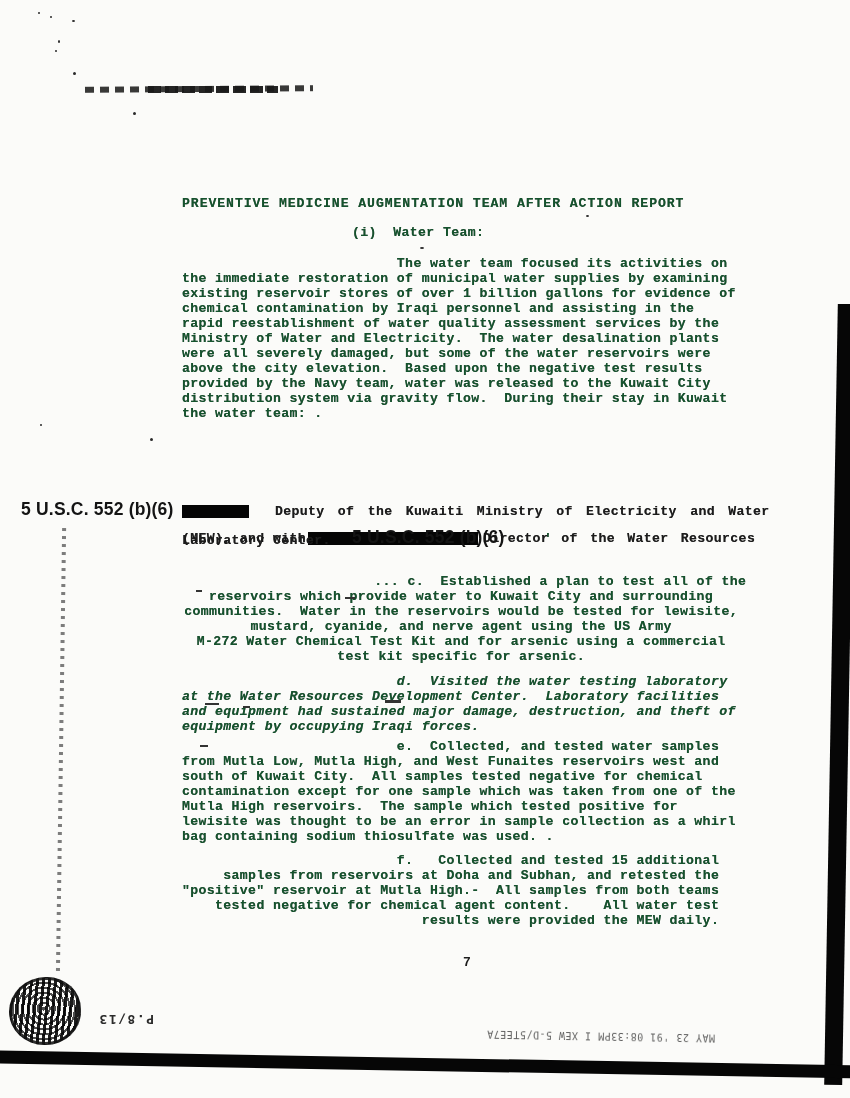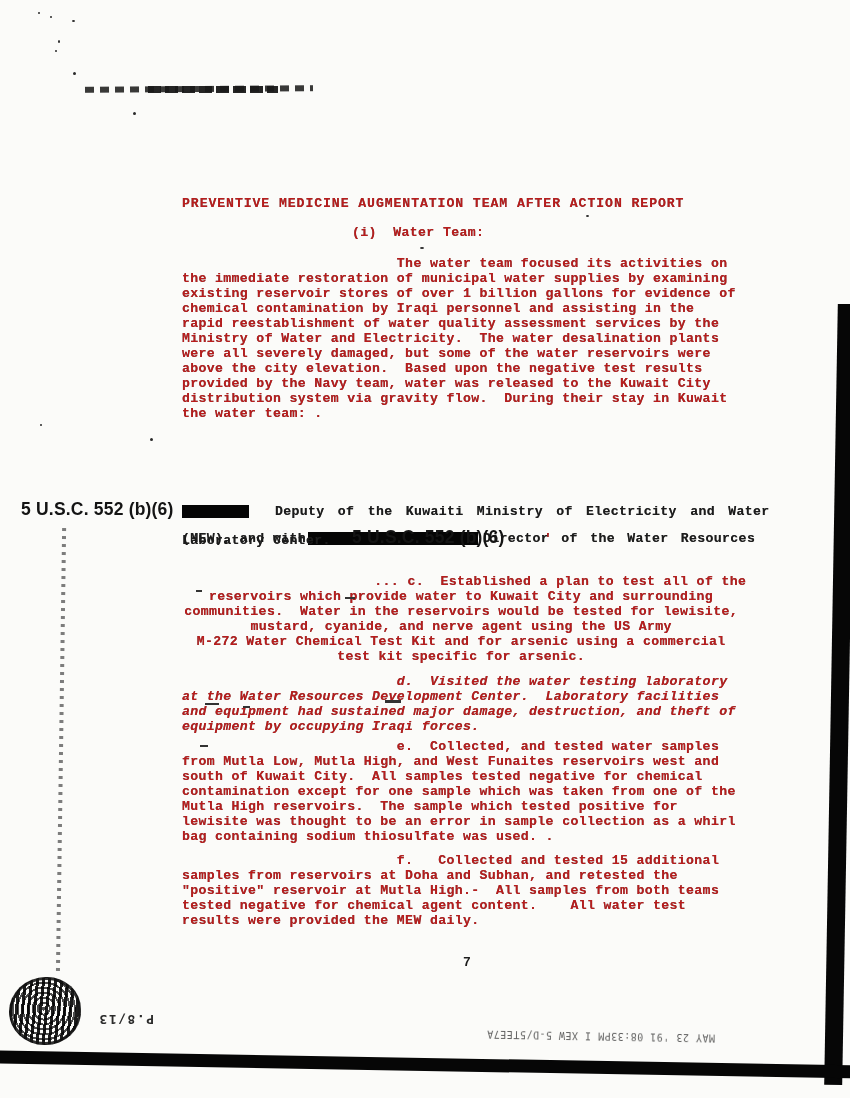--- a/index.html
+++ b/index.html
@@ -5,21 +5,21 @@
   html,body{margin:0;padding:0;}
   body{
     width:850px;height:1098px;position:relative;overflow:hidden;
     background:#fbfbf9;
     font-family:"Liberation Mono",monospace;
   }
   .page{position:absolute;inset:0;background:#fbfbf9;}
   .mono-block{
     position:absolute;white-space:pre;
     font:bold 13.2px/15px "Liberation Mono",monospace;
-    letter-spacing:.35px;color:#b91c1c;
+    letter-spacing:.35px;color:#14532d;
     text-shadow:0 0 .5px rgba(25,25,25,.65);
   }
   .doc-title{letter-spacing:.9px;}
   .brow{
     position:absolute;left:182px;height:15px;display:flex;align-items:center;
     font:bold 13.2px/15px "Liberation Mono",monospace;
     letter-spacing:.35px;color:#1c1c1c;white-space:pre;
     text-shadow:0 0 .5px rgba(25,25,25,.65);
   }
   .redact{display:inline-block;height:13px;background:#050505;}
@@ -128,21 +128,21 @@
 equipment by occupying Iraqi forces.</div>
 
   <div class="mono-block" style="left:182px;top:739px;">                          e.  Collected, and tested water samples
 from Mutla Low, Mutla High, and West Funaites reservoirs west and
 south of Kuwait City.  All samples tested negative for chemical
 contamination except for one sample which was taken from one of the
 Mutla High reservoirs.  The sample which tested positive for
 lewisite was thought to be an error in sample collection as a whirl
 bag containing sodium thiosulfate was used. .</div>
 
-  <div class="mono-block" style="left:182px;top:853px;">                          f.   Collected and tested 15 additional
+  <div class="mono-block" style="left:182px;top:853px;text-align:right;">                          f.   Collected and tested 15 additional
 samples from reservoirs at Doha and Subhan, and retested the
 "positive" reservoir at Mutla High.-  All samples from both teams
 tested negative for chemical agent content.    All water test
 results were provided the MEW daily.</div>
 
   <div class="pageno" style="left:463px;top:955px;">7</div>
 
   <div class="seal"></div>
   <div class="fax-page rot180">P.8/13</div>
   <div class="fax-line">MAY 23 '91  08:33PM  I  XEW  5-D/5TEE7A</div>

